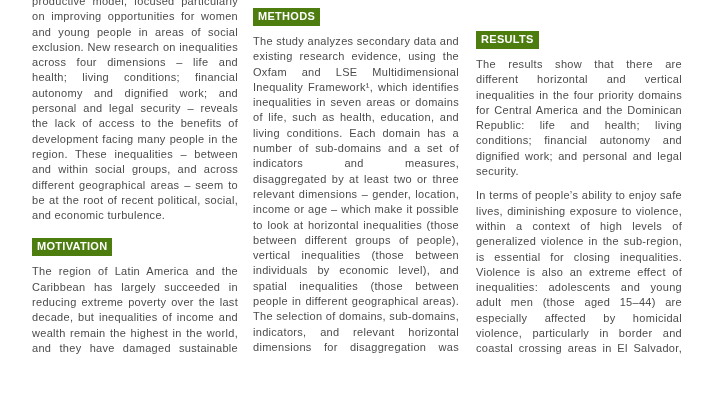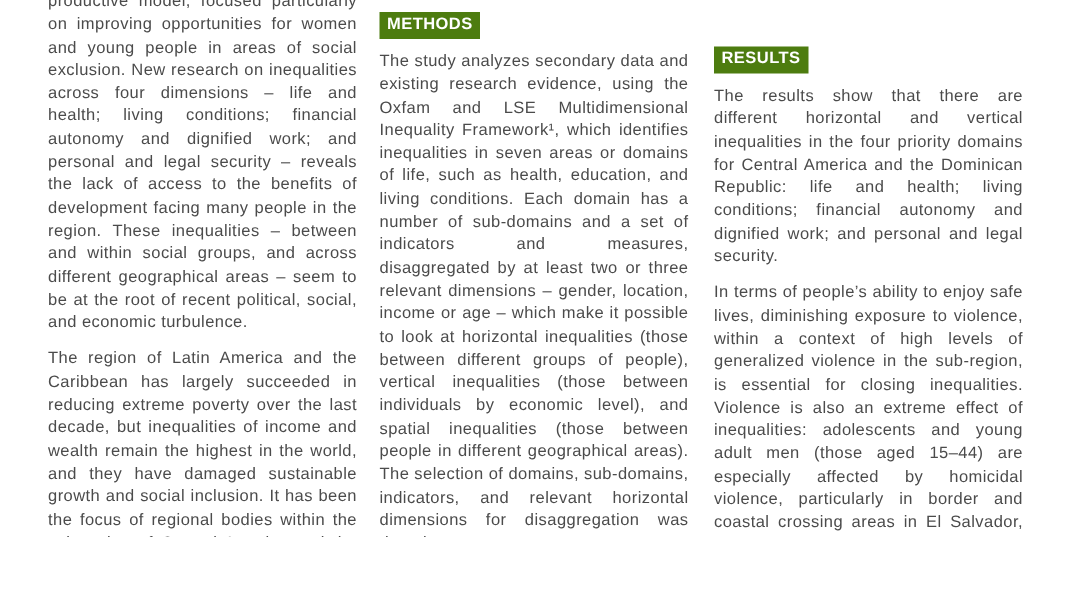--- a/index.html
+++ b/index.html
@@ -46,20 +46,21 @@
   .col-3 .badge { margin-top: 31px; }
   h2.section-heading { margin: 0; padding: 0; font-size: 11px; }
 </style>
 </head>
 <body>
 
 <div class="poster">
 
   <section class="col col-1">
     <p class="body-text lead">productive model, focused particularly on improving opportunities for women and young people in areas of social exclusion. New research on inequalities across four dimensions – life and health; living conditions; financial autonomy and dignified work; and personal and legal security – reveals the lack of access to the benefits of development facing many people in the region. These inequalities – between and within social groups, and across different geographical areas – seem to be at the root of recent political, social, and economic turbulence.</p>
+    <h2 class="section-heading"><span class="badge">MOTIVATION</span></h2>
     <p class="body-text">The region of Latin America and the Caribbean has largely succeeded in reducing extreme poverty over the last decade, but inequalities of income and wealth remain the highest in the world, and they have damaged sustainable growth and social inclusion. It has been the focus of regional bodies within the sub-region of Central America and the Dominican Republic to address these</p>
   </section>
 
   <section class="col col-2">
     <h2 class="section-heading"><span class="badge">METHODS</span></h2>
     <p class="body-text">The study analyzes secondary data and existing research evidence, using the Oxfam and LSE Multidimensional Inequality Framework¹, which identifies inequalities in seven areas or domains of life, such as health, education, and living conditions. Each domain has a number of sub-domains and a set of indicators and measures, disaggregated by at least two or three relevant dimensions – gender, location, income or age – which make it possible to look at horizontal inequalities (those between different groups of people), vertical inequalities (those between individuals by economic level), and spatial inequalities (those between people in different geographical areas). The selection of domains, sub-domains, indicators, and relevant horizontal dimensions for disaggregation was done in</p>
   </section>
 
   <section class="col col-3">
     <h2 class="section-heading"><span class="badge">RESULTS</span></h2>

